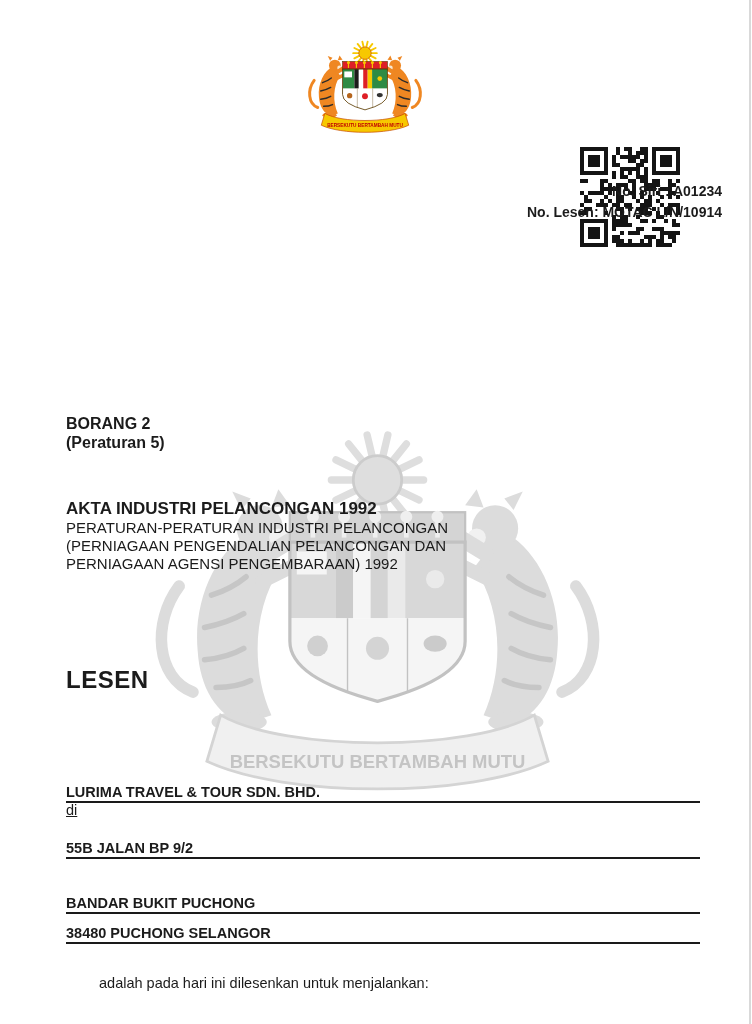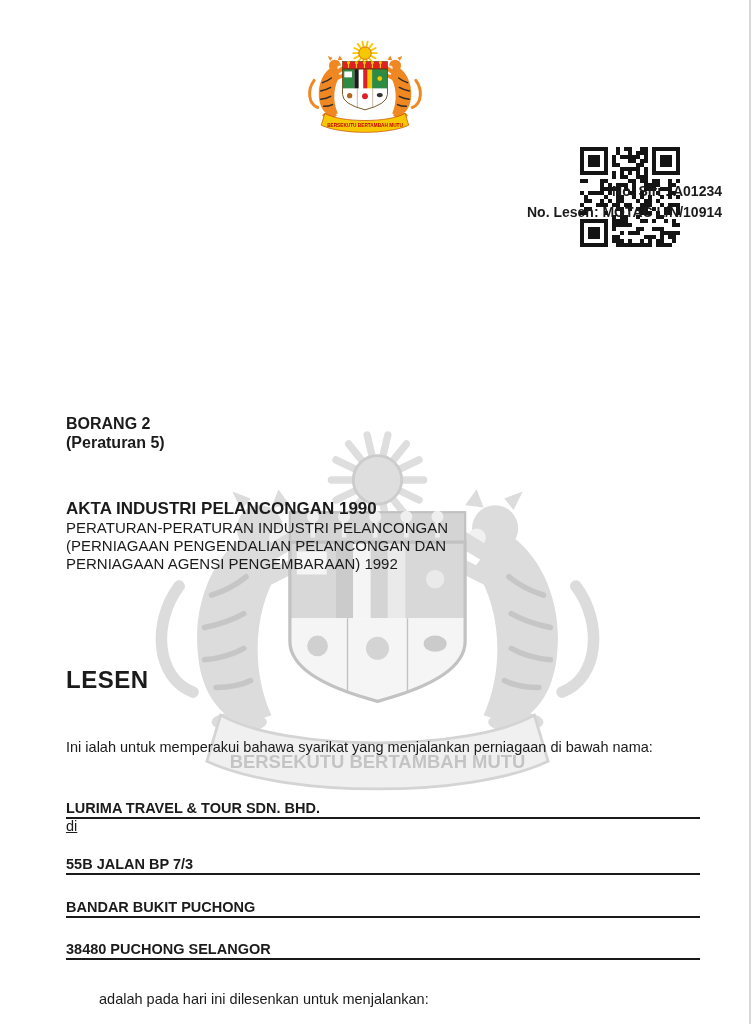--- a/index.html
+++ b/index.html
@@ -550,33 +550,32 @@
     <div>No. Siri : A01234</div>
     <div>No. Lesen: MOTAC L/N/10914</div>
   </div>
 
   <div class="blk center borang fg">
     <div>BORANG 2</div>
     <div>(Peraturan 5)</div>
   </div>
 
   <div class="blk center actblock fg">
-    <div class="act-title">AKTA INDUSTRI PELANCONGAN 1990</div>
+    <div class="act-title">AKTA INDUSTRI PELANCONGAN 1992</div>
     <div>PERATURAN-PERATURAN INDUSTRI PELANCONGAN</div>
     <div>(PERNIAGAAN PENGENDALIAN PELANCONGAN DAN</div>
     <div>PERNIAGAAN AGENSI PENGEMBARAAN) 1992</div>
   </div>
 
   <div class="blk center lesen fg">LESEN</div>
 
-  <div class="blk intro fg">Ini ialah untuk memperakui bahawa syarikat yang menjalankan perniagaan di bawah nama:</div>
 
   <div class="blk center company uline fg">LURIMA TRAVEL &amp; TOUR SDN. BHD.</div>
 
   <div class="blk center di fg">di</div>
 
-  <div class="blk center addr uline fg" style="top:453px;">55B JALAN BP 7/3</div>
-  <div class="blk center addr uline fg" style="top:477px;">BANDAR BUKIT PUCHONG</div>
+  <div class="blk center addr uline fg" style="top:453px;">55B JALAN BP 9/2</div>
+  <div class="blk center addr uline fg" style="top:489px;">BANDAR BUKIT PUCHONG</div>
   <div class="blk center addr uline fg" style="top:500px;">38480 PUCHONG SELANGOR</div>
 
   <div class="blk licensed fg">adalah pada hari ini dilesenkan untuk menjalankan:</div>
 
 </div>
 
 </body></html>

